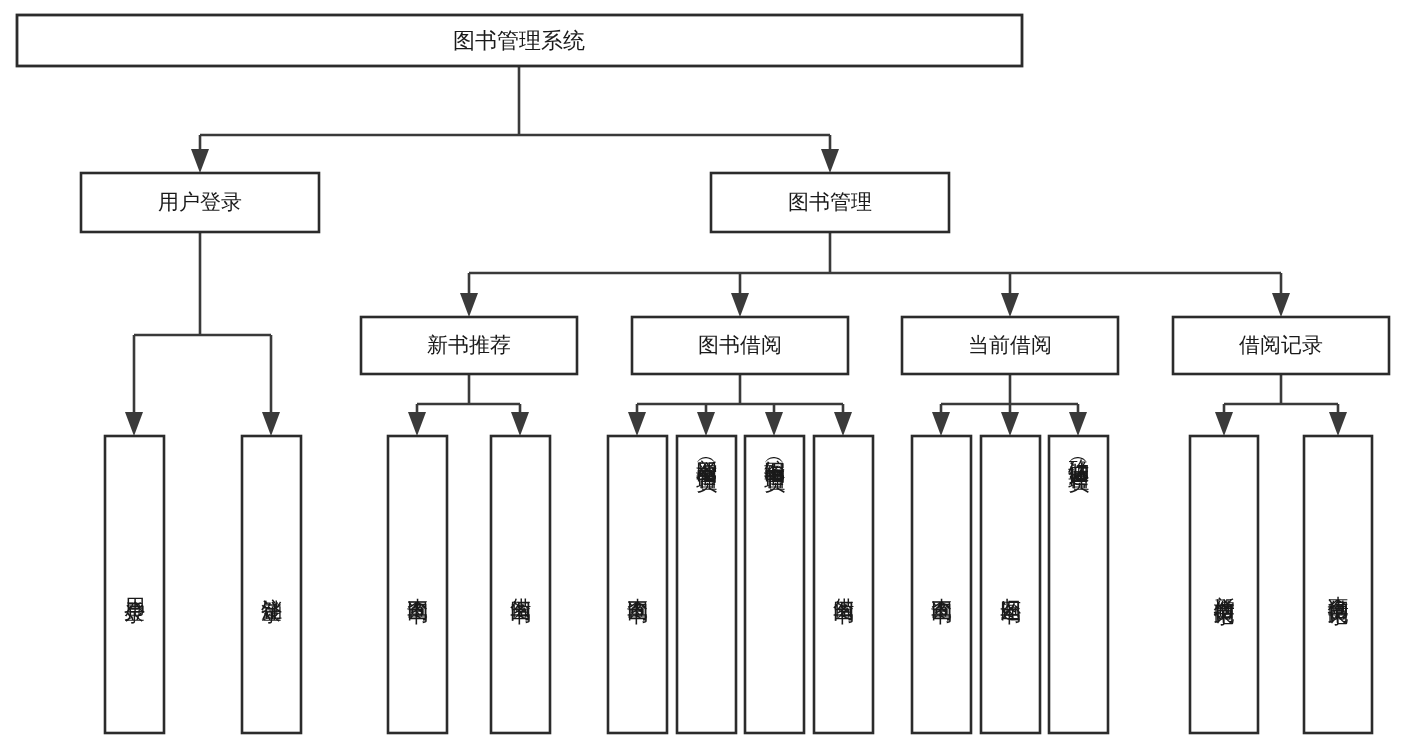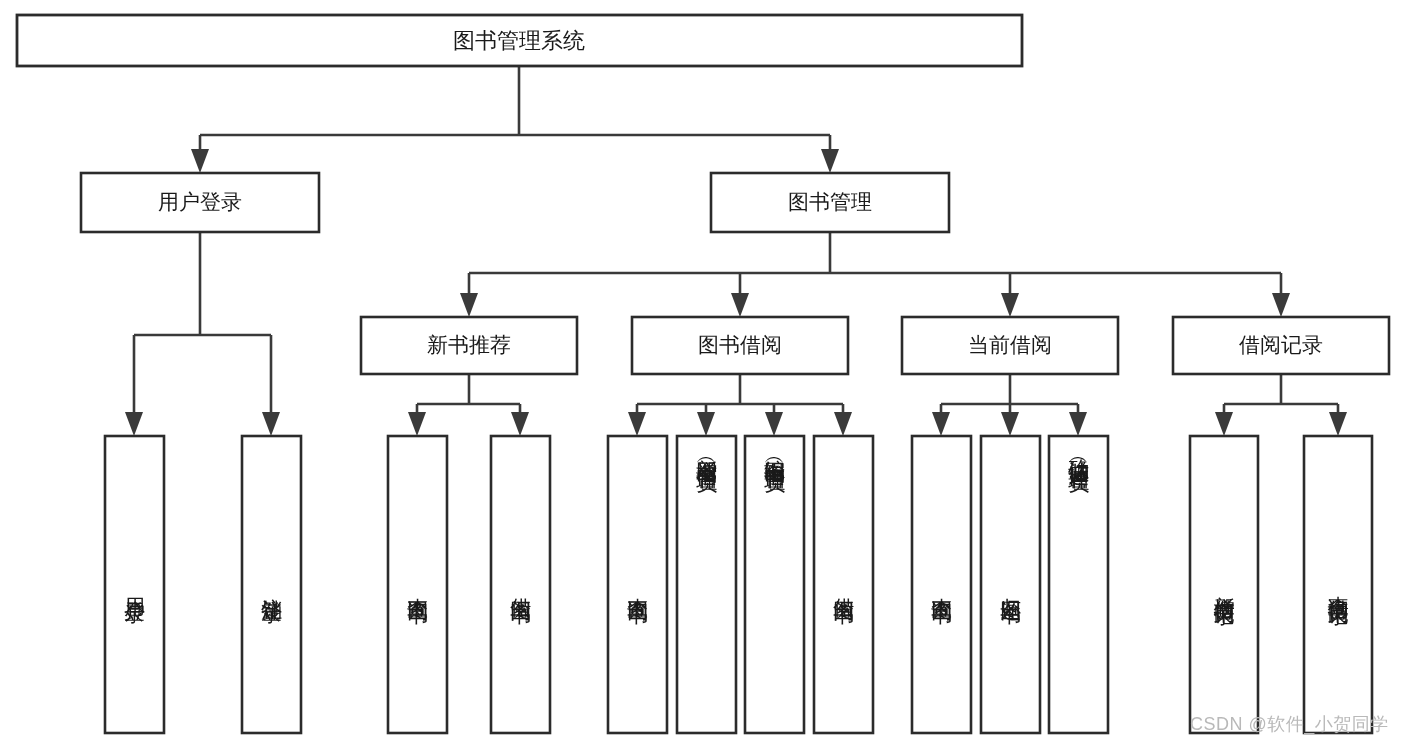--- a/index.html
+++ b/index.html
@@ -267,15 +267,14 @@
   </div>
 
   <div class="leaf-label-wrap" style="left:1190px; top:436px; width:68px; height:297px;">
     <span class="leaf-label">新增借阅记录</span>
   </div>
 
   <div class="leaf-label-wrap" style="left:1304px; top:436px; width:68px; height:297px;">
     <span class="leaf-label">查询借阅记录</span>
   </div>
 
-  <div id="watermark">CSDN @软件_小贺同学</div>
 
 </div>
 
 </body></html>

